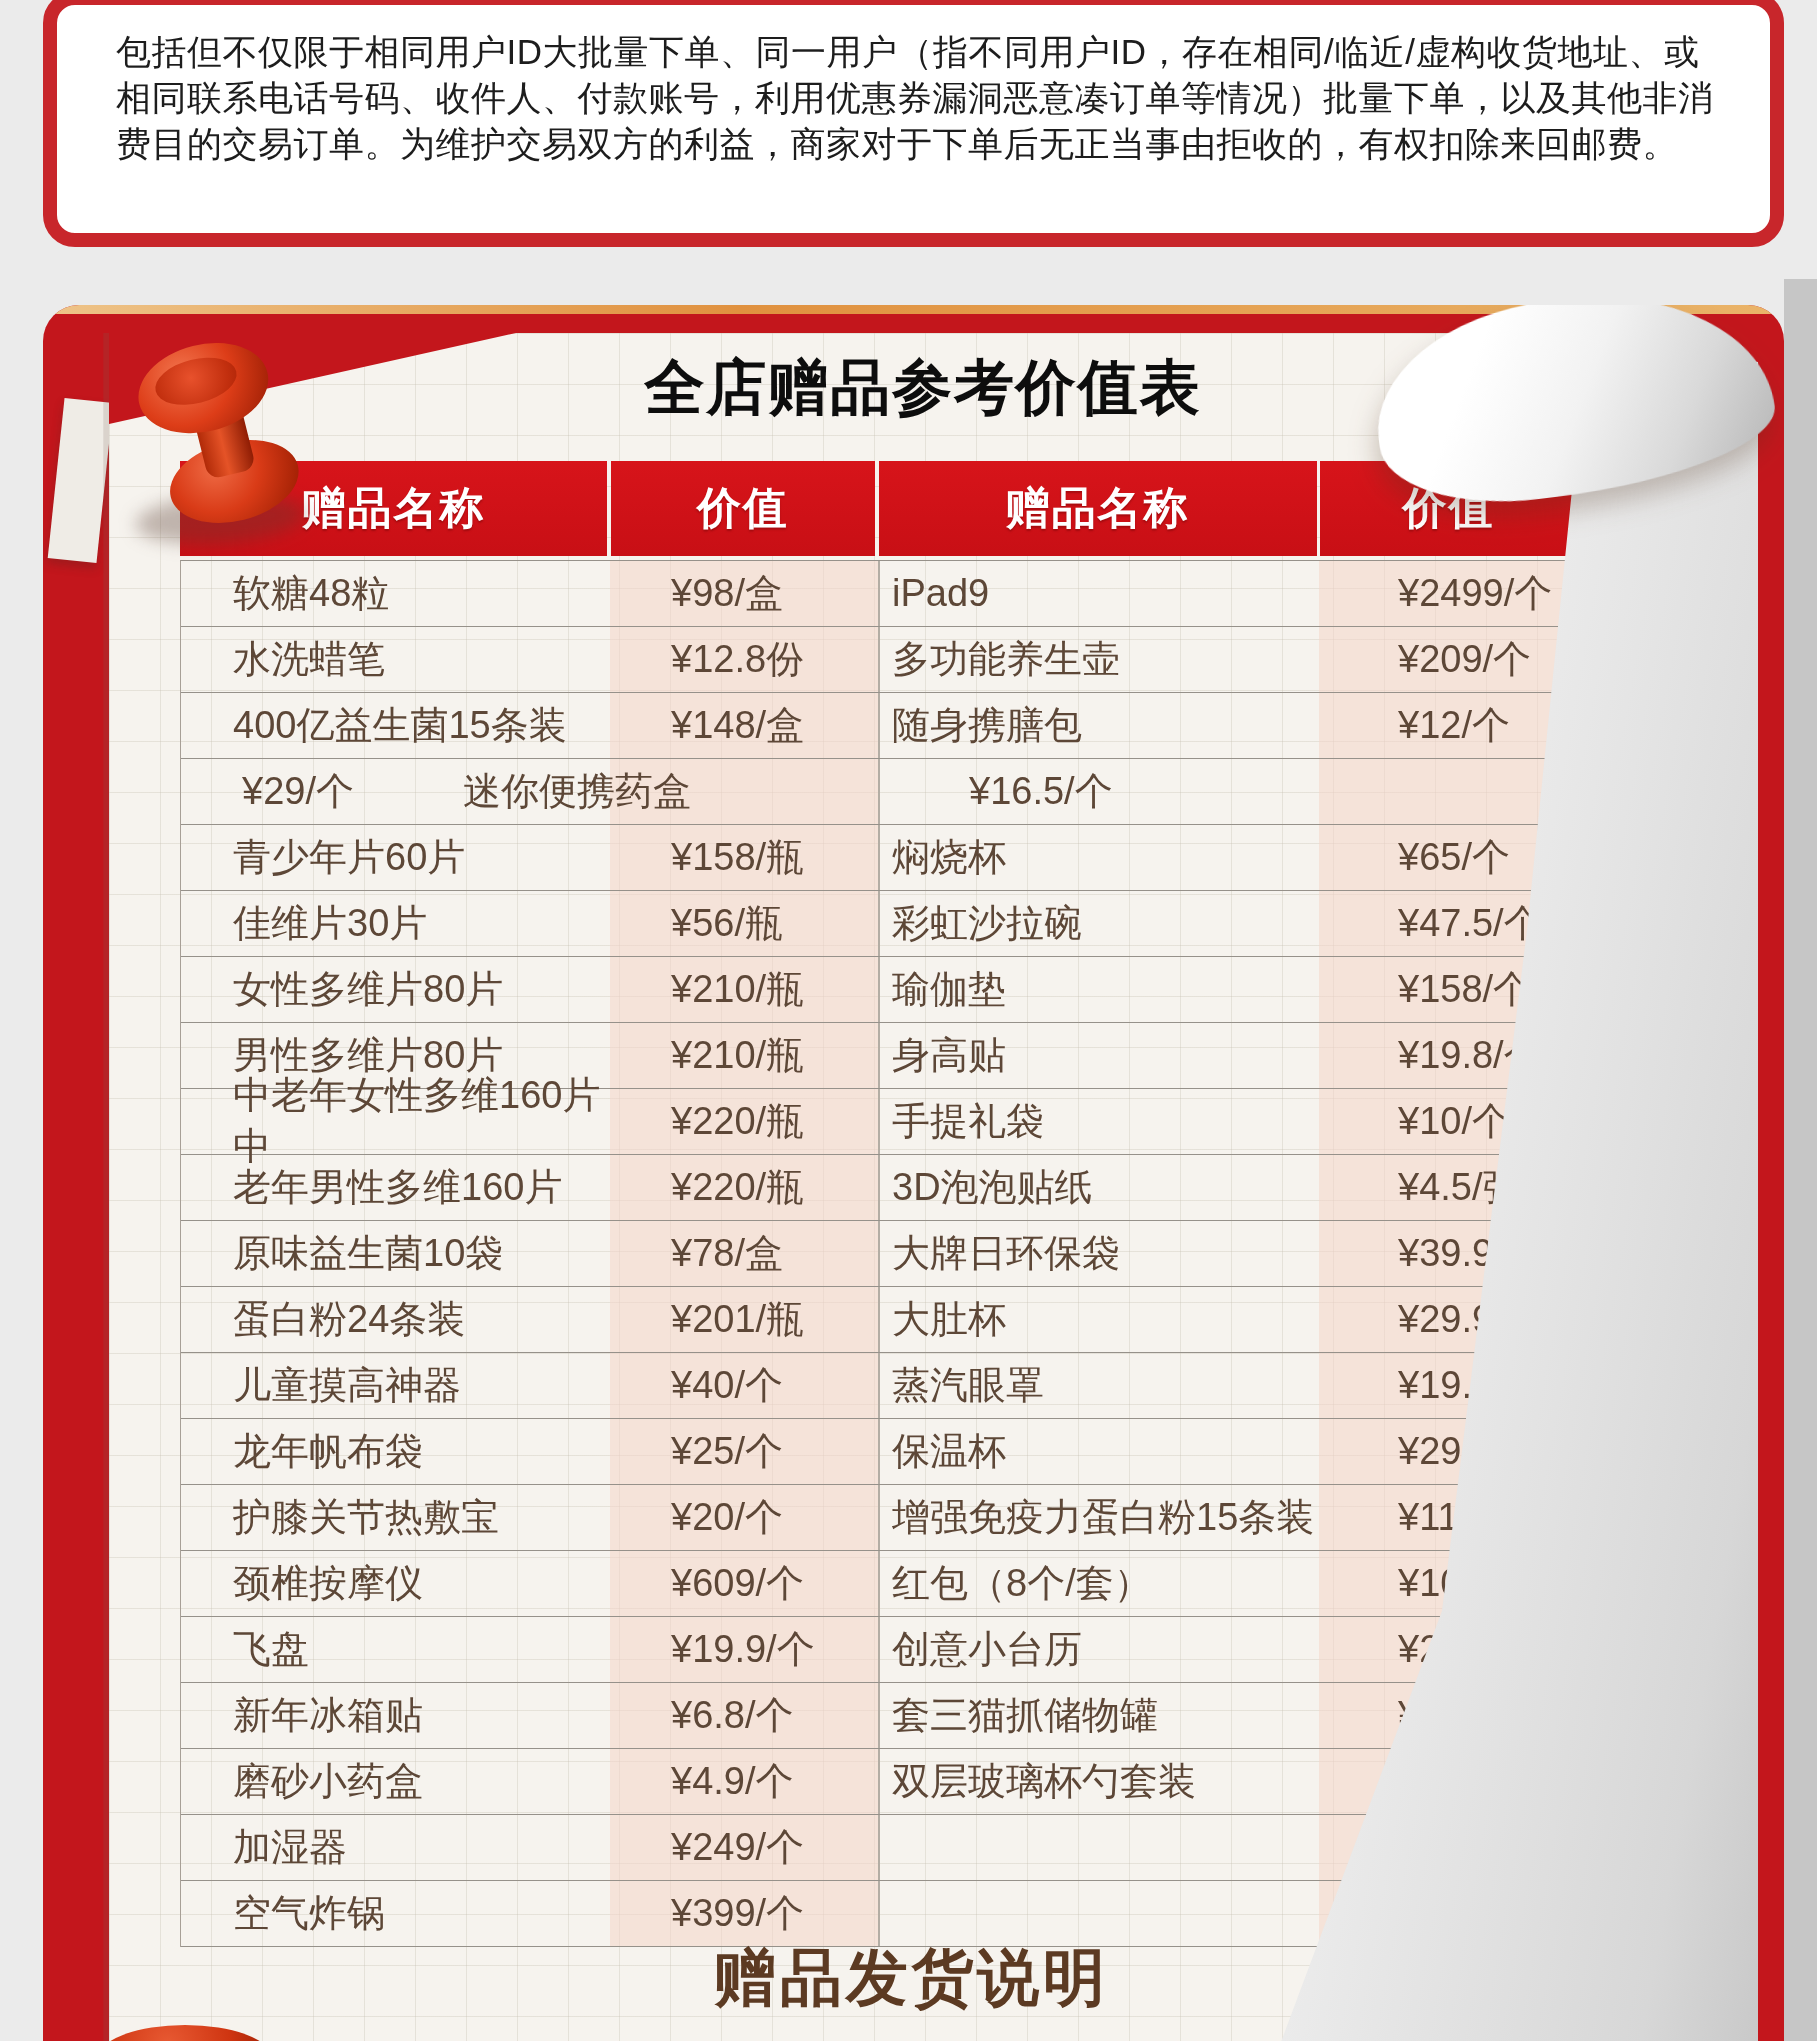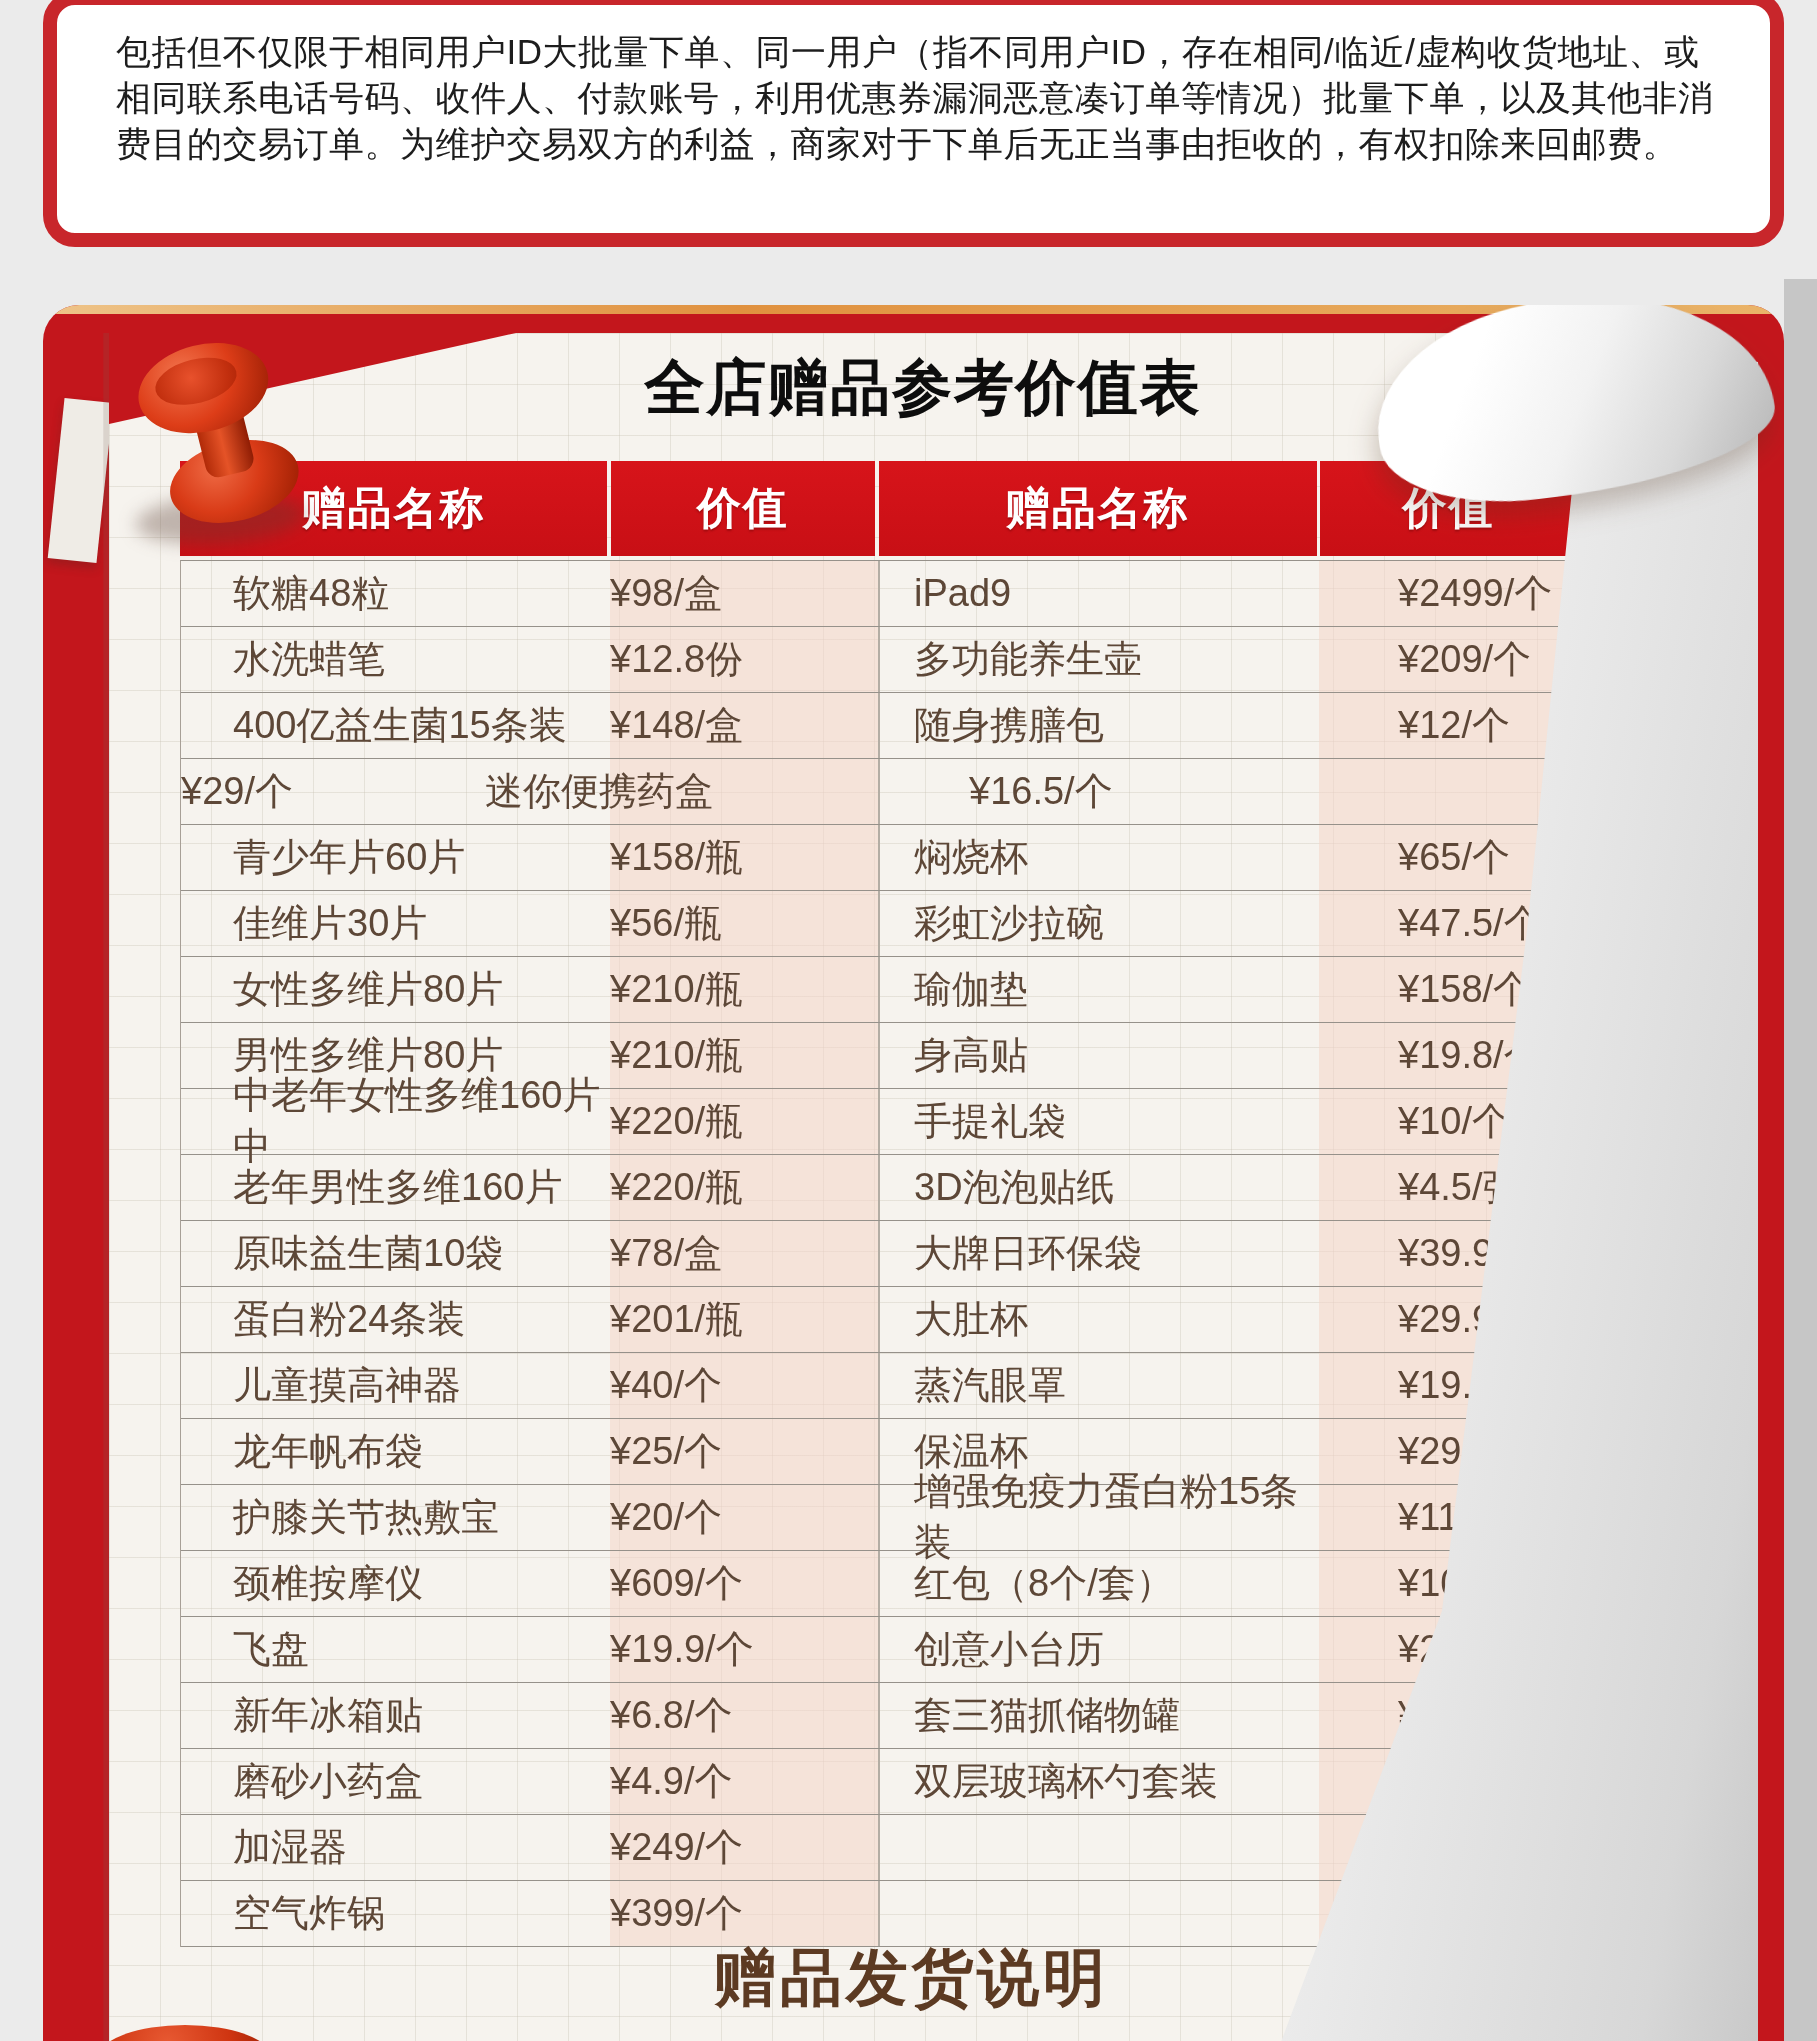--- a/index.html
+++ b/index.html
@@ -62,22 +62,22 @@
   .thead .h4{width:256px;margin-left:3.8px;}
   .tbody{position:relative;margin-top:3.8px;border-left:1.9px solid #a79f96;border-right:1.9px solid #a79f96;
     border-top:0.9px solid #96918a;}
   .pink-col{position:absolute;top:0;bottom:0;background:rgba(244,214,201,.55);z-index:1;}
   .pink-col.p1{left:429px;width:268px;}
   .pink-col.p2{left:1138px;width:255px;}
   .mid-line{position:absolute;top:0;bottom:0;left:697px;width:1.9px;background:#b3ada4;z-index:2;}
   .trow{position:relative;display:flex;height:66px;box-sizing:border-box;border-bottom:1.9px solid #96918a;z-index:3;}
   .cell{box-sizing:border-box;display:flex;align-items:center;font-size:38px;color:#5d4737;font-weight:500;}
   .c1{width:429px;padding-left:52px;}
-  .c2{width:268px;}
-  .c3{width:442px;padding-left:36px;}
+  .c2{width:268px;padding-left:61px;}
+  .c3{width:442px;padding-left:14px;}
   .c4{width:255px;padding-left:78px;}
 
   
   .footer-title{position:absolute;left:0;top:1603px;width:1605px;z-index:10;text-align:center;
     font-size:62px;font-weight:900;color:#5c3a22;letter-spacing:3.8px;}
   .reference-note{position:absolute;top:1624px;right:30px;z-index:60;
     font-size:32px;font-weight:800;color:#ce1d1b;letter-spacing:0.9px;}
 
   
   .bottom-pin{position:absolute;left:-11.4px;top:1692px;width:174px;height:66px;border-radius:50%;z-index:12;

